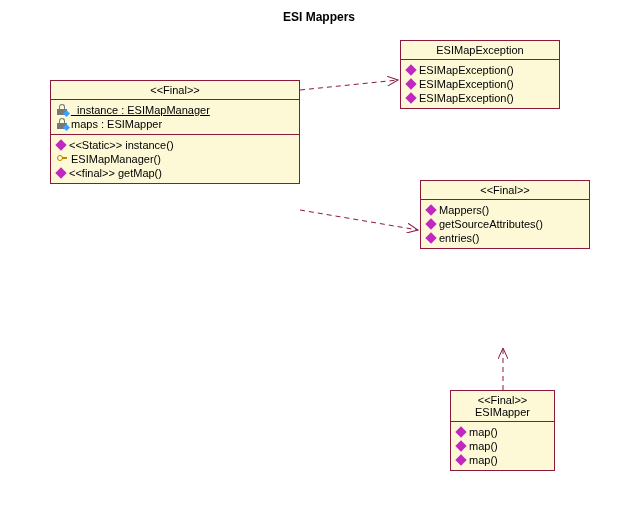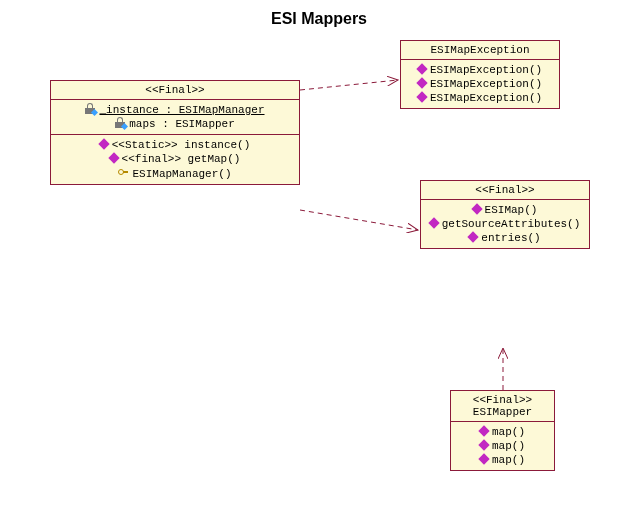--- a/index.html
+++ b/index.html
@@ -12,38 +12,37 @@
     height: 527px;
     position: relative;
   }
   .title {
     position: absolute;
     top: 10px;
     left: 0;
     width: 638px;
     text-align: center;
     font-weight: bold;
-    font-size: 16px;
+    font-size: 12px;
   }
   .uml-class {
     position: absolute;
     background: #FDF9D7;
     border: 1px solid #8B1A3A;
     box-sizing: border-box;
   }
   .uml-section {
     border-bottom: 1px solid #8B1A3A;
     padding: 3px 6px;
-    font-family: Liberation Mono, monospace;
   }
   .uml-section:last-child { border-bottom: none; }
   .uml-header { text-align: center; }
   .stereo { display: block; }
   .cname { display: block; }
-  .member { padding: 1px 0; white-space: nowrap; text-align: center; }
+  .member { padding: 1px 0; white-space: nowrap; }
   .icon-dia {
     display: inline-block;
     width: 8px; height: 8px;
     transform: rotate(45deg);
     background: #C227C2;
     margin-right: 4px;
     position: relative;
     top: 0px;
   }
   .icon-lock {
@@ -114,42 +113,42 @@
 <div class="uml-class" style="left:50px; top:80px; width:250px;">
   <div class="uml-section uml-header">
     <span class="stereo">&lt;&lt;Final&gt;&gt;</span>
   </div>
   <div class="uml-section">
     <div class="member"><span class="icon-lock"><span class="blue"></span></span><span class="underline">_instance : ESIMapManager</span></div>
     <div class="member"><span class="icon-lock"><span class="blue"></span></span><span>maps : ESIMapper</span></div>
   </div>
   <div class="uml-section">
     <div class="member"><span class="icon-dia"></span><span>&lt;&lt;Static&gt;&gt; instance()</span></div>
+    <div class="member"><span class="icon-key"></span><span>ESIMapManager()</span></div>
     <div class="member"><span class="icon-dia"></span><span>&lt;&lt;final&gt;&gt; getMap()</span></div>
-    <div class="member"><span class="icon-key"></span><span>ESIMapManager()</span></div>
   </div>
 </div>
 
 <div class="uml-class" style="left:400px; top:40px; width:160px;">
   <div class="uml-section uml-header">
     <span class="cname">ESIMapException</span>
   </div>
   <div class="uml-section">
     <div class="member"><span class="icon-dia"></span><span>ESIMapException()</span></div>
     <div class="member"><span class="icon-dia"></span><span>ESIMapException()</span></div>
     <div class="member"><span class="icon-dia"></span><span>ESIMapException()</span></div>
   </div>
 </div>
 
 <div class="uml-class" style="left:420px; top:180px; width:170px;">
   <div class="uml-section uml-header">
     <span class="stereo">&lt;&lt;Final&gt;&gt;</span>
   </div>
   <div class="uml-section">
-    <div class="member"><span class="icon-dia"></span><span>ESIMap()</span></div>
+    <div class="member"><span class="icon-dia"></span><span>Mappers()</span></div>
     <div class="member"><span class="icon-dia"></span><span>getSourceAttributes()</span></div>
     <div class="member"><span class="icon-dia"></span><span>entries()</span></div>
   </div>
 </div>
 
 <div class="uml-class" style="left:450px; top:390px; width:105px;">
   <div class="uml-section uml-header">
     <span class="stereo">&lt;&lt;Final&gt;&gt;</span>
     <span class="cname">ESIMapper</span>
   </div>

